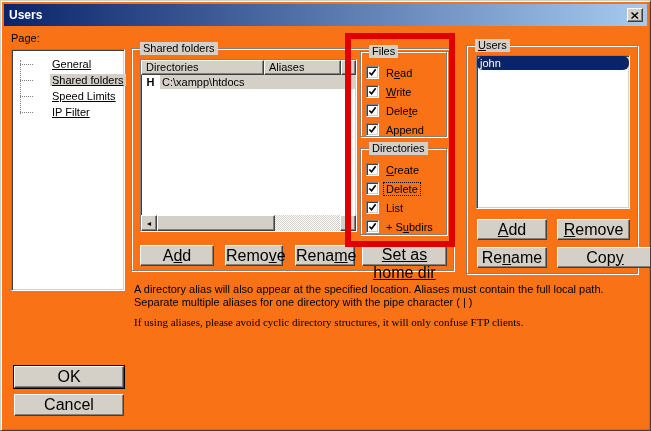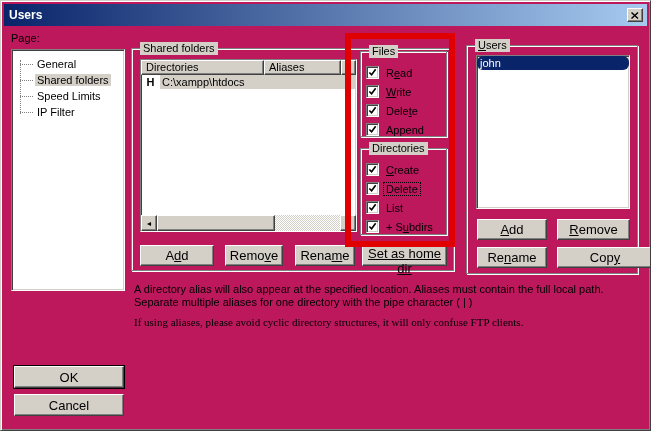--- a/index.html
+++ b/index.html
@@ -1,18 +1,18 @@
 <!DOCTYPE html>
 <html><head>
 <meta charset="utf-8">
 <style>
   * { box-sizing: border-box; margin: 0; padding: 0; }
   body { margin: 0; background: #808080; font-family: "Liberation Sans", sans-serif; }
   #win {
-    position: relative; width: 651px; height: 431px; background: #be185d;
+    position: relative; width: 651px; height: 431px; background: #f97316;
     border: 1px solid; border-color: #d4d0c8 #404040 #404040 #d4d0c8;
     box-shadow: inset 1px 1px 0 #fff, inset -1px -1px 0 #808080;
     font-size: 11px; color: #000; overflow: hidden;
   }
   .titlebar {
     position: absolute; left: 3px; top: 3px; right: 3px; height: 22px;
     background: linear-gradient(to right, #0a246a, #a6caf0);
     display: flex; align-items: center;
   }
   .title-text { color: #fff; font-weight: bold; font-size: 12px; margin-left: 5px; }
@@ -23,29 +23,29 @@
     display: flex; align-items: center; justify-content: center; padding: 0; cursor: default;
   }
   .sunken {
     background: #fff; border: 1px solid; border-color: #808080 #fff #fff #808080;
     box-shadow: inset 1px 1px 0 #404040, inset -1px -1px 0 #d4d0c8;
   }
   .raised {
     background: #d4d0c8; border: 1px solid; border-color: #fff #404040 #404040 #fff;
     box-shadow: inset -1px -1px 0 #808080;
   }
-  .btn { font-family: "Liberation Sans", sans-serif; font-size: 13px; color: #000; cursor: default; }
+  .btn { font-family: "Liberation Sans", sans-serif; font-size: 16px; color: #000; cursor: default; }
   .btn-default { box-shadow: 0 0 0 1px #000, inset -1px -1px 0 #808080; }
   .group { position: absolute; border: 1px solid #808080; box-shadow: inset 1px 1px 0 #fff, 1px 1px 0 #fff; }
   .group-label { position: absolute; top: -7px; left: 8px; background: #d4d0c8; padding: 0 3px; line-height: 13px; }
   
   .page-label { position: absolute; left: 10px; top: 31px; }
   .page-list { position: absolute; left: 10px; top: 48px; width: 114px; height: 242px; padding-top: 6px; }
   .tree-vline { position: absolute; left: 8px; top: 10px; height: 54px; border-left: 1px dotted #808080; }
-  .tree-item { position: relative; height: 16px; line-height: 16px; padding-left: 23px; white-space: nowrap; }
+  .tree-item { position: relative; height: 16px; line-height: 16px; padding-left: 38px; white-space: nowrap; text-decoration: underline; }
   .tree-item::before { content: ""; position: absolute; left: 8px; top: 8px; width: 13px; border-top: 1px dotted #808080; }
   .tree-item .tree-label { padding: 0 2px; }
   .tree-item .tree-label.sel { background: #d4d0c8; }
   
   .shared-group { left: 130px; top: 47px; width: 323px; height: 223px; }
   .dir-list { position: absolute; left: 8px; top: 10px; width: 217px; height: 173px; display: flex; flex-direction: column; }
   .hdr-row { display: flex; height: 15px; flex: none; }
   .hdr { height: 15px; line-height: 13px; padding-left: 4px; overflow: hidden; white-space: nowrap; }
   .hdr-dirs { width: 123px; } .hdr-alias { width: 77px; } .hdr-fill { flex: 1; }
   .dir-row { display: flex; height: 14px; line-height: 14px; flex: none; }

